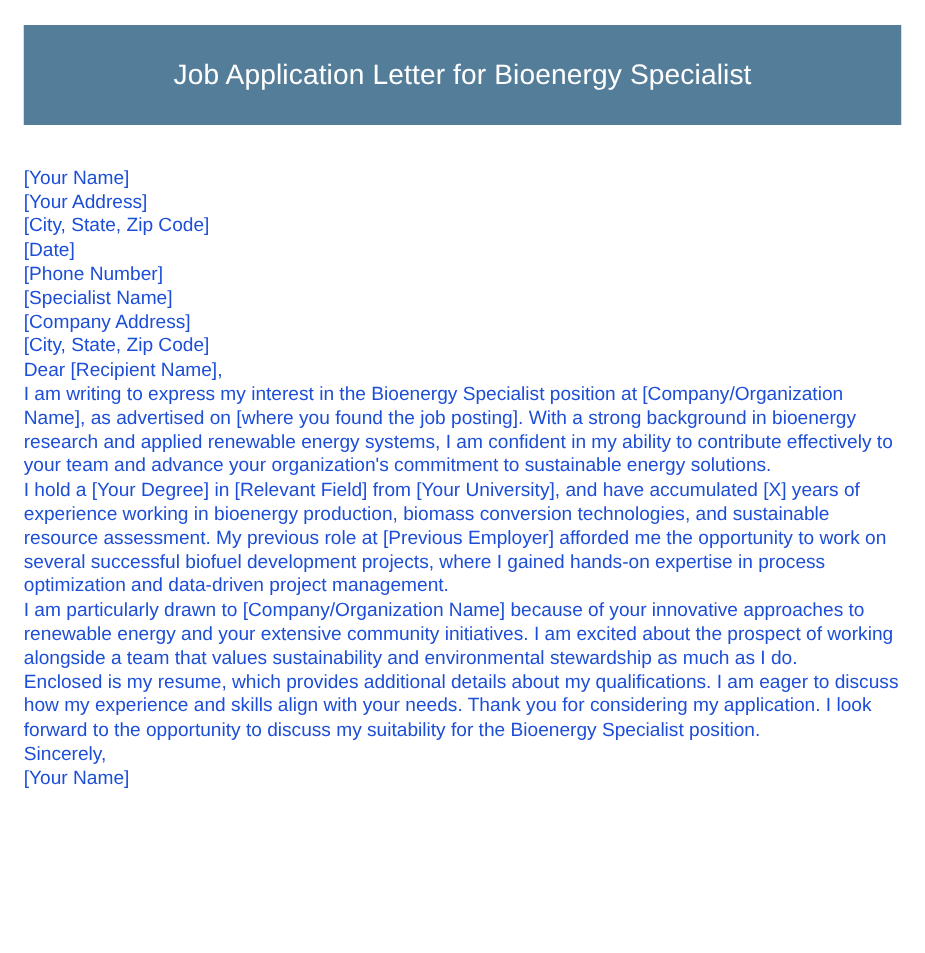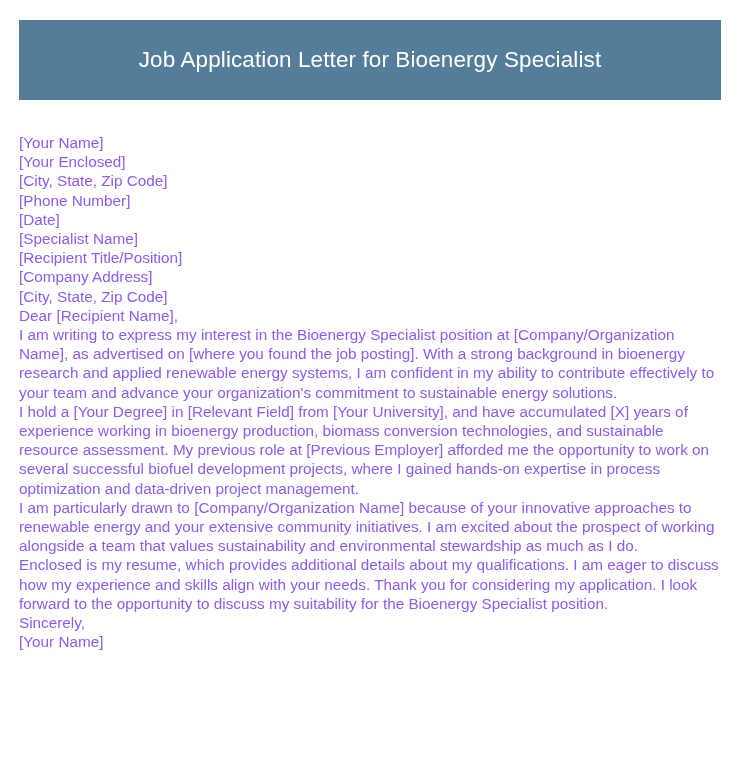--- a/index.html
+++ b/index.html
@@ -47,21 +47,21 @@
     width: 703px;
     color: #555a5e;
     font-size: 15.3px;
     line-height: 19.2px;
     font-family: "Liberation Sans", sans-serif;
   }
   .letter-line,
   .letter-para {
     margin: 0;
     padding: 0;
-    color: #8b5cf6;
+    color: #1d4ed8;
     font-size: 15.3px;
     line-height: 19.2px;
     text-align: left;
     word-wrap: break-word;
   }
   .letter-para {
     text-indent: 0;
   }
 </style>
 </head>
@@ -70,29 +70,28 @@
 <div class="page">
 
   <div class="header-banner">
     <h1 class="header-title">Job Application Letter for Bioenergy Specialist</h1>
   </div>
 
   <div class="letter-body">
 
     <div>
       <p class="letter-line">[Your Name]</p>
-      <p class="letter-line">[Your Enclosed]</p>
+      <p class="letter-line">[Your Address]</p>
       <p class="letter-line">[City, State, Zip Code]</p>
+      <p class="letter-line">[Date]</p>
       <p class="letter-line">[Phone Number]</p>
-      <p class="letter-line">[Date]</p>
     </div>
 
     <div>
       <p class="letter-line">[Specialist Name]</p>
-      <p class="letter-line">[Recipient Title/Position]</p>
       <p class="letter-line">[Company Address]</p>
       <p class="letter-line">[City, State, Zip Code]</p>
     </div>
 
     <p class="letter-line">Dear [Recipient Name],</p>
 
     <p class="letter-para">I am writing to express my interest in the Bioenergy Specialist position at [Company/Organization Name], as advertised on [where you found the job posting]. With a strong background in bioenergy research and applied renewable energy systems, I am confident in my ability to contribute effectively to your team and advance your organization's commitment to sustainable energy solutions.</p>
     <p class="letter-para">I hold a [Your Degree] in [Relevant Field] from [Your University], and have accumulated [X] years of experience working in bioenergy production, biomass conversion technologies, and sustainable resource assessment. My previous role at [Previous Employer] afforded me the opportunity to work on several successful biofuel development projects, where I gained hands-on expertise in process optimization and data-driven project management.</p>
     <p class="letter-para">I am particularly drawn to [Company/Organization Name] because of your innovative approaches to renewable energy and your extensive community initiatives. I am excited about the prospect of working alongside a team that values sustainability and environmental stewardship as much as I do.</p>
     <p class="letter-para">Enclosed is my resume, which provides additional details about my qualifications. I am eager to discuss how my experience and skills align with your needs. Thank you for considering my application. I look forward to the opportunity to discuss my suitability for the Bioenergy Specialist position.</p>

